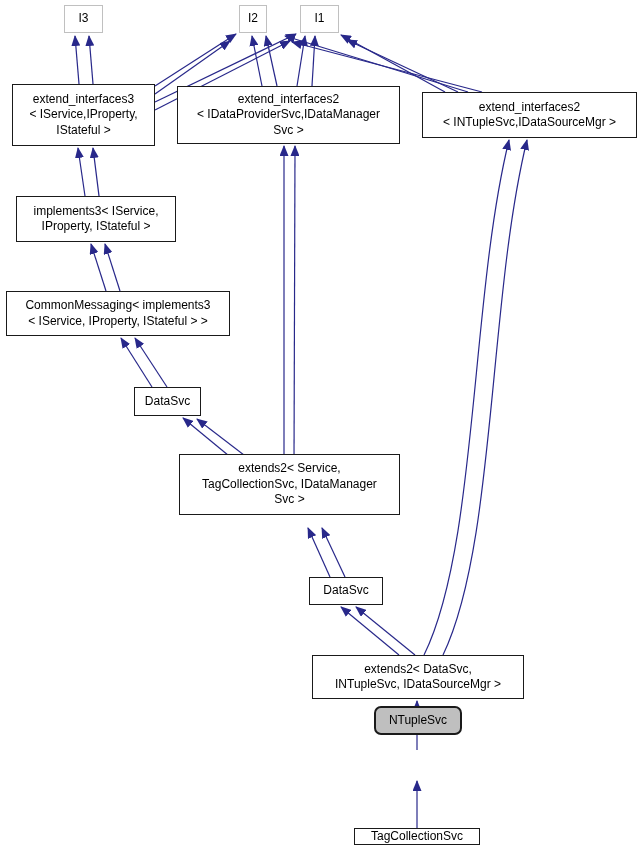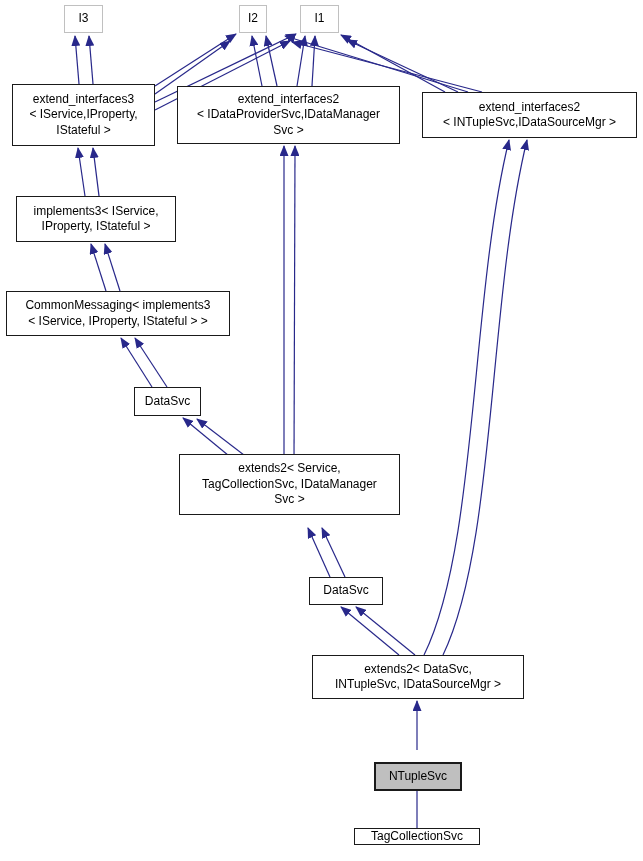--- a/index.html
+++ b/index.html
@@ -131,19 +131,19 @@
       <div class="node-line">TagCollectionSvc, IDataManager</div>
       <div class="node-line">Svc &gt;</div>
     </div>
     <div class="node" style="left: 309px; top: 577px; width: 74px; height: 28px;">
       <div class="node-line">DataSvc</div>
     </div>
     <div class="node" style="left: 312px; top: 655px; width: 212px; height: 44px;">
       <div class="node-line">extends2&lt; DataSvc,</div>
       <div class="node-line">INTupleSvc, IDataSourceMgr &gt;</div>
     </div>
-    <div class="node highlight" style="left: 374px; top: 762px; width: 88px; height: 29px;">
+    <div class="node highlight" style="left: 374px; top: 706px; width: 88px; height: 29px; border-radius: 7px;">
       <div class="node-line">NTupleSvc</div>
     </div>
     <div class="node" style="left: 354px; top: 828px; width: 126px; height: 17px;">
       <div class="node-line">TagCollectionSvc</div>
     </div>
   </div>
 
 </body></html>

